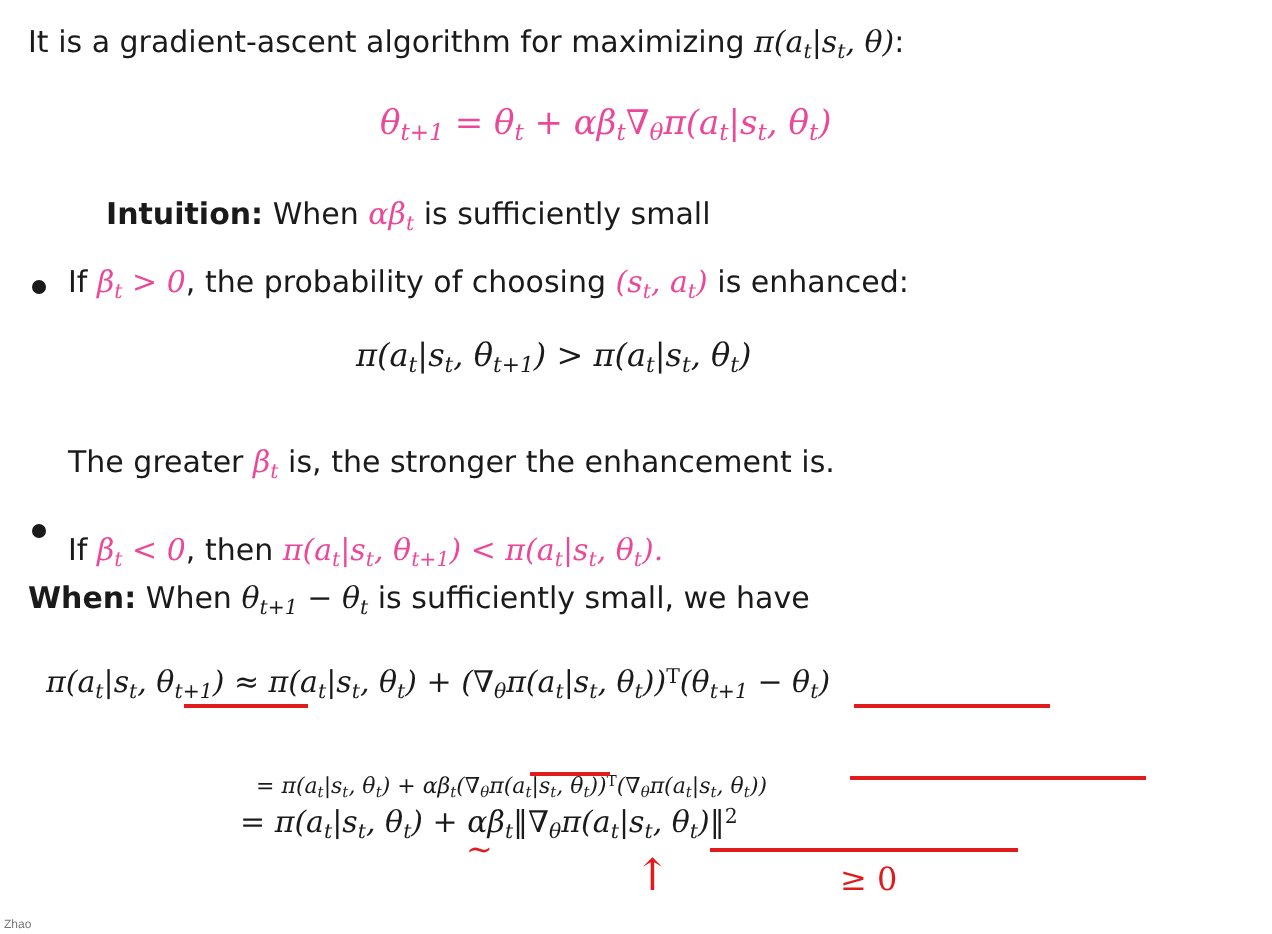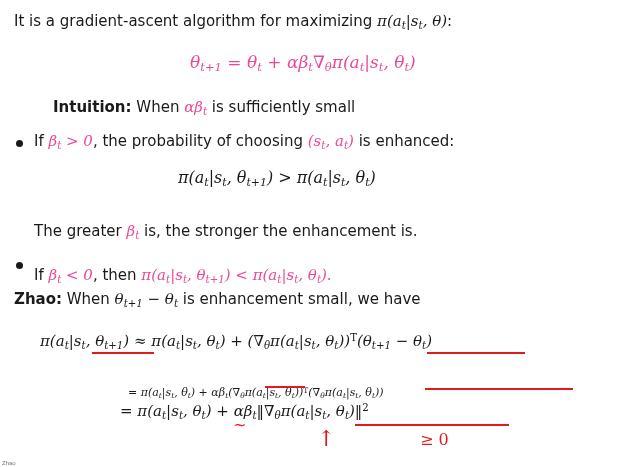--- a/index.html
+++ b/index.html
@@ -108,25 +108,25 @@
   <div class="line" style="left:34px; top:222px; font-size:15px;">
     <span class="upr black">The greater </span><span class="math blue">β<span class="sub">t</span></span><span class="upr black"> is, the stronger the enhancement is.</span>
   </div>
 
   <div class="bullet-dot" style="left:16px; top:262px;"></div>
   <div class="line" style="left:34px; top:254px; font-size:15px;margin-top:12px;">
     <span class="upr black">If </span><span class="math blue">β<span class="sub">t</span> &lt; 0</span><span class="upr black">, then </span><span class="math blue">π(a<span class="sub">t</span>|s<span class="sub">t</span>, θ<span class="sub">t+1</span>) &lt; π(a<span class="sub">t</span>|s<span class="sub">t</span>, θ<span class="sub">t</span>).</span>
   </div>
 
   <div class="line" style="left:14px; top:290px; font-size:15px;">
-    <span class="bold black upr">Zhao:</span>
-    <span class="upr black"> When </span><span class="math black">θ<span class="sub">t+1</span> − θ<span class="sub">t</span></span><span class="upr black"> is enhancement small, we have</span>
+    <span class="bold black upr">When:</span>
+    <span class="upr black"> When </span><span class="math black">θ<span class="sub">t+1</span> − θ<span class="sub">t</span></span><span class="upr black"> is sufficiently small, we have</span>
   </div>
 
-  <div class="line black math" style="left:40px; top:332px; font-size:15px;">
+  <div class="line black math" style="left:23px; top:332px; font-size:15px;">
     π(a<span class="sub">t</span>|s<span class="sub">t</span>, θ<span class="sub">t+1</span>) ≈ π(a<span class="sub">t</span>|s<span class="sub">t</span>, θ<span class="sub">t</span>) + (∇<span class="sub">θ</span>π(a<span class="sub">t</span>|s<span class="sub">t</span>, θ<span class="sub">t</span>))<span class="sup">T</span>(θ<span class="sub">t+1</span> − θ<span class="sub">t</span>)
   </div>
 
   <div class="line black math" style="left:128px; top:386px; font-size:11px;">
     = π(a<span class="sub">t</span>|s<span class="sub">t</span>, θ<span class="sub">t</span>) + αβ<span class="sub">t</span>(∇<span class="sub">θ</span>π(a<span class="sub">t</span>|s<span class="sub">t</span>, θ<span class="sub">t</span>))<span class="sup">T</span>(∇<span class="sub">θ</span>π(a<span class="sub">t</span>|s<span class="sub">t</span>, θ<span class="sub">t</span>))
   </div>
 
   <div class="line black math" style="left:120px; top:402px; font-size:15px;">
     = π(a<span class="sub">t</span>|s<span class="sub">t</span>, θ<span class="sub">t</span>) + αβ<span class="sub">t</span>‖∇<span class="sub">θ</span>π(a<span class="sub">t</span>|s<span class="sub">t</span>, θ<span class="sub">t</span>)‖<span class="sup">2</span>
   </div>

